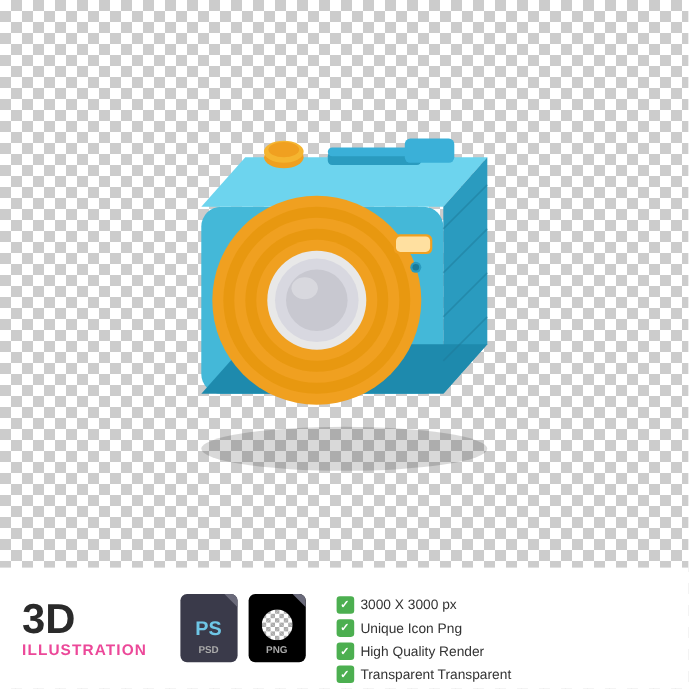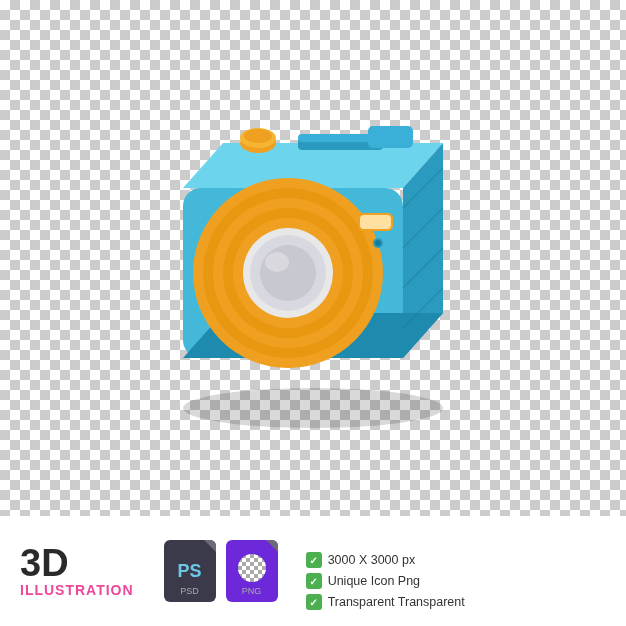--- a/index.html
+++ b/index.html
@@ -77,39 +77,39 @@
       padding-bottom: 6px;
       position: relative;
       overflow: hidden;
     }
 
     .file-icon-ps {
       background: #3a3a4a;
     }
 
     .file-icon-png {
-      background: #6d28d9;
+      background: #000000;
     }
 
     .file-icon::before {
       content: '';
       position: absolute;
       top: 0;
       right: 0;
       width: 0;
       height: 0;
       border-style: solid;
       border-width: 0 12px 12px 0;
       border-color: transparent #6a6a7a transparent transparent;
     }
 
     .file-icon-sublabel {
       font-size: 9px;
       color: #aaa;
-      font-weight: 400;
+      font-weight: 700;
     }
 
     
     .png-preview {
       width: 28px;
       height: 28px;
       margin-bottom: 4px;
       border-radius: 50%;
       background-image:
         linear-gradient(45deg, #aaa 25%, transparent 25%),
@@ -259,17 +259,21 @@
     <div class="feature-item">
       <div class="check-icon"></div>
       <span>3000 X 3000 px</span>
     </div>
     <div class="feature-item">
       <div class="check-icon"></div>
       <span>Unique Icon Png</span>
     </div>
     <div class="feature-item">
       <div class="check-icon"></div>
+      <span>High Quality Render</span>
+    </div>
+    <div class="feature-item">
+      <div class="check-icon"></div>
       <span>Transparent Transparent</span>
     </div>
   </div>
 
 </div>
 
 </body></html>

